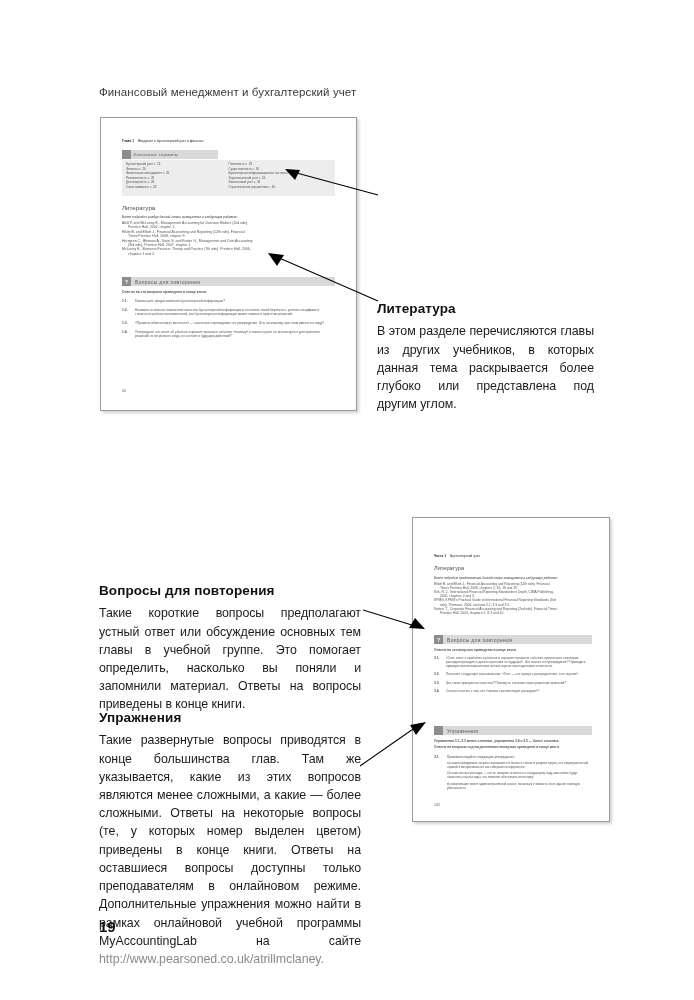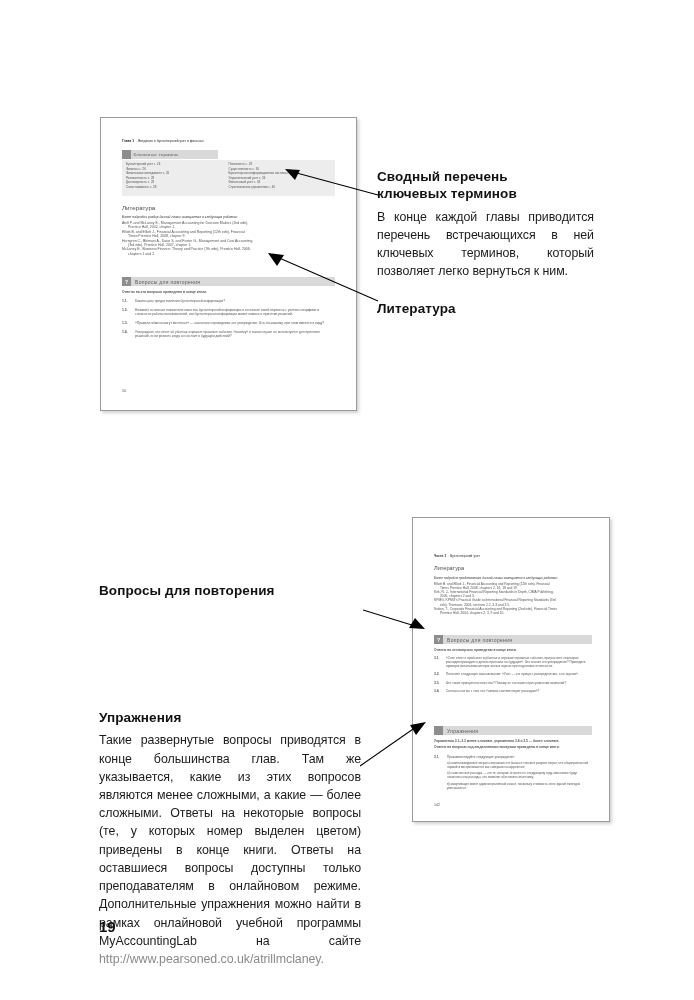--- a/index.html
+++ b/index.html
@@ -93,20 +93,21 @@
   .page-folio{
     position:absolute;left:99px;top:918px;
     font-size:15px;font-weight:bold;color:#111;
   }
 </style>
 </head>
 <body>
 
 <div class="page">
 
+  <div class="running-head">Финансовый менеджмент и бухгалтерский учет</div>
 
   <div class="thumb" style="left:100px;top:117px;width:255px;height:292px;">
     <div class="thumb-inner">
 
       <div class="t-head" style="position:absolute;left:21px;top:21px;">
         <span>Глава 1</span><span class="t-head-rest">Введение в бухгалтерский учет и финансы</span>
       </div>
 
       <div class="band" style="position:absolute;left:21px;top:32px;width:96px;height:8.5px;">
         <div class="badge" style="width:8.5px;height:8.5px;font-size:4px;"></div>
@@ -260,34 +261,29 @@
   <svg class="arrow" style="left:363px;top:608px;width:62px;height:22px;" viewBox="0 0 62 22">
     <line x1="0" y1="2" x2="52" y2="18" stroke="#000" stroke-width="1.1"></line>
     <polygon points="62,21 46,20 52,10" fill="#000"></polygon>
   </svg>
 
   <svg class="arrow" style="left:360px;top:722px;width:66px;height:46px;" viewBox="0 0 66 46">
     <line x1="0" y1="44" x2="56" y2="5" stroke="#000" stroke-width="1.1"></line>
     <polygon points="66,0 50,3 56,13" fill="#000"></polygon>
   </svg>
 
-  <div class="callout" style="left:377px;top:168px;width:217px;">
-    <h3>
-      <span>Сводный перечень</span><br>
-      <span>ключевых терминов</span>
-    </h3>
-    <p>В конце каждой главы приводится перечень встречающихся в ней ключевых терминов, который позволяет легко вернуться к ним.</p>
-  </div>
 
   <div class="callout" style="left:377px;top:300px;width:217px;">
     <h3>Литература</h3>
+    <p>В этом разделе перечисляются главы из других учебников, в которых данная тема раскрывается более глубоко или представлена под другим углом.</p>
   </div>
 
   <div class="callout" style="left:99px;top:582px;width:262px;">
     <h3>Вопросы для повторения</h3>
+    <p>Такие короткие вопросы предполагают устный ответ или обсуждение основных тем главы в учебной группе. Это помогает определить, насколько вы поняли и запомнили материал. Ответы на вопросы приведены в конце книги.</p>
   </div>
 
   <div class="callout" style="left:99px;top:709px;width:262px;">
     <h3>Упражнения</h3>
     <p><span>Такие развернутые вопросы приводятся в конце большинства глав. Там же указывается, какие из этих вопросов являются менее сложными, а какие — более сложными. Ответы на некоторые вопросы (те, у которых номер выделен цветом) приведены в конце книги. Ответы на оставшиеся вопросы доступны только преподавателям в онлайновом режиме. Дополнительные упражнения можно найти в рамках онлайновой учебной программы MyAccountingLab на сайте </span><span class="url">http://www.pearsoned.co.uk/atrillmclaney.</span></p>
   </div>
 
   <div class="page-folio">19</div>
 
 </div>

